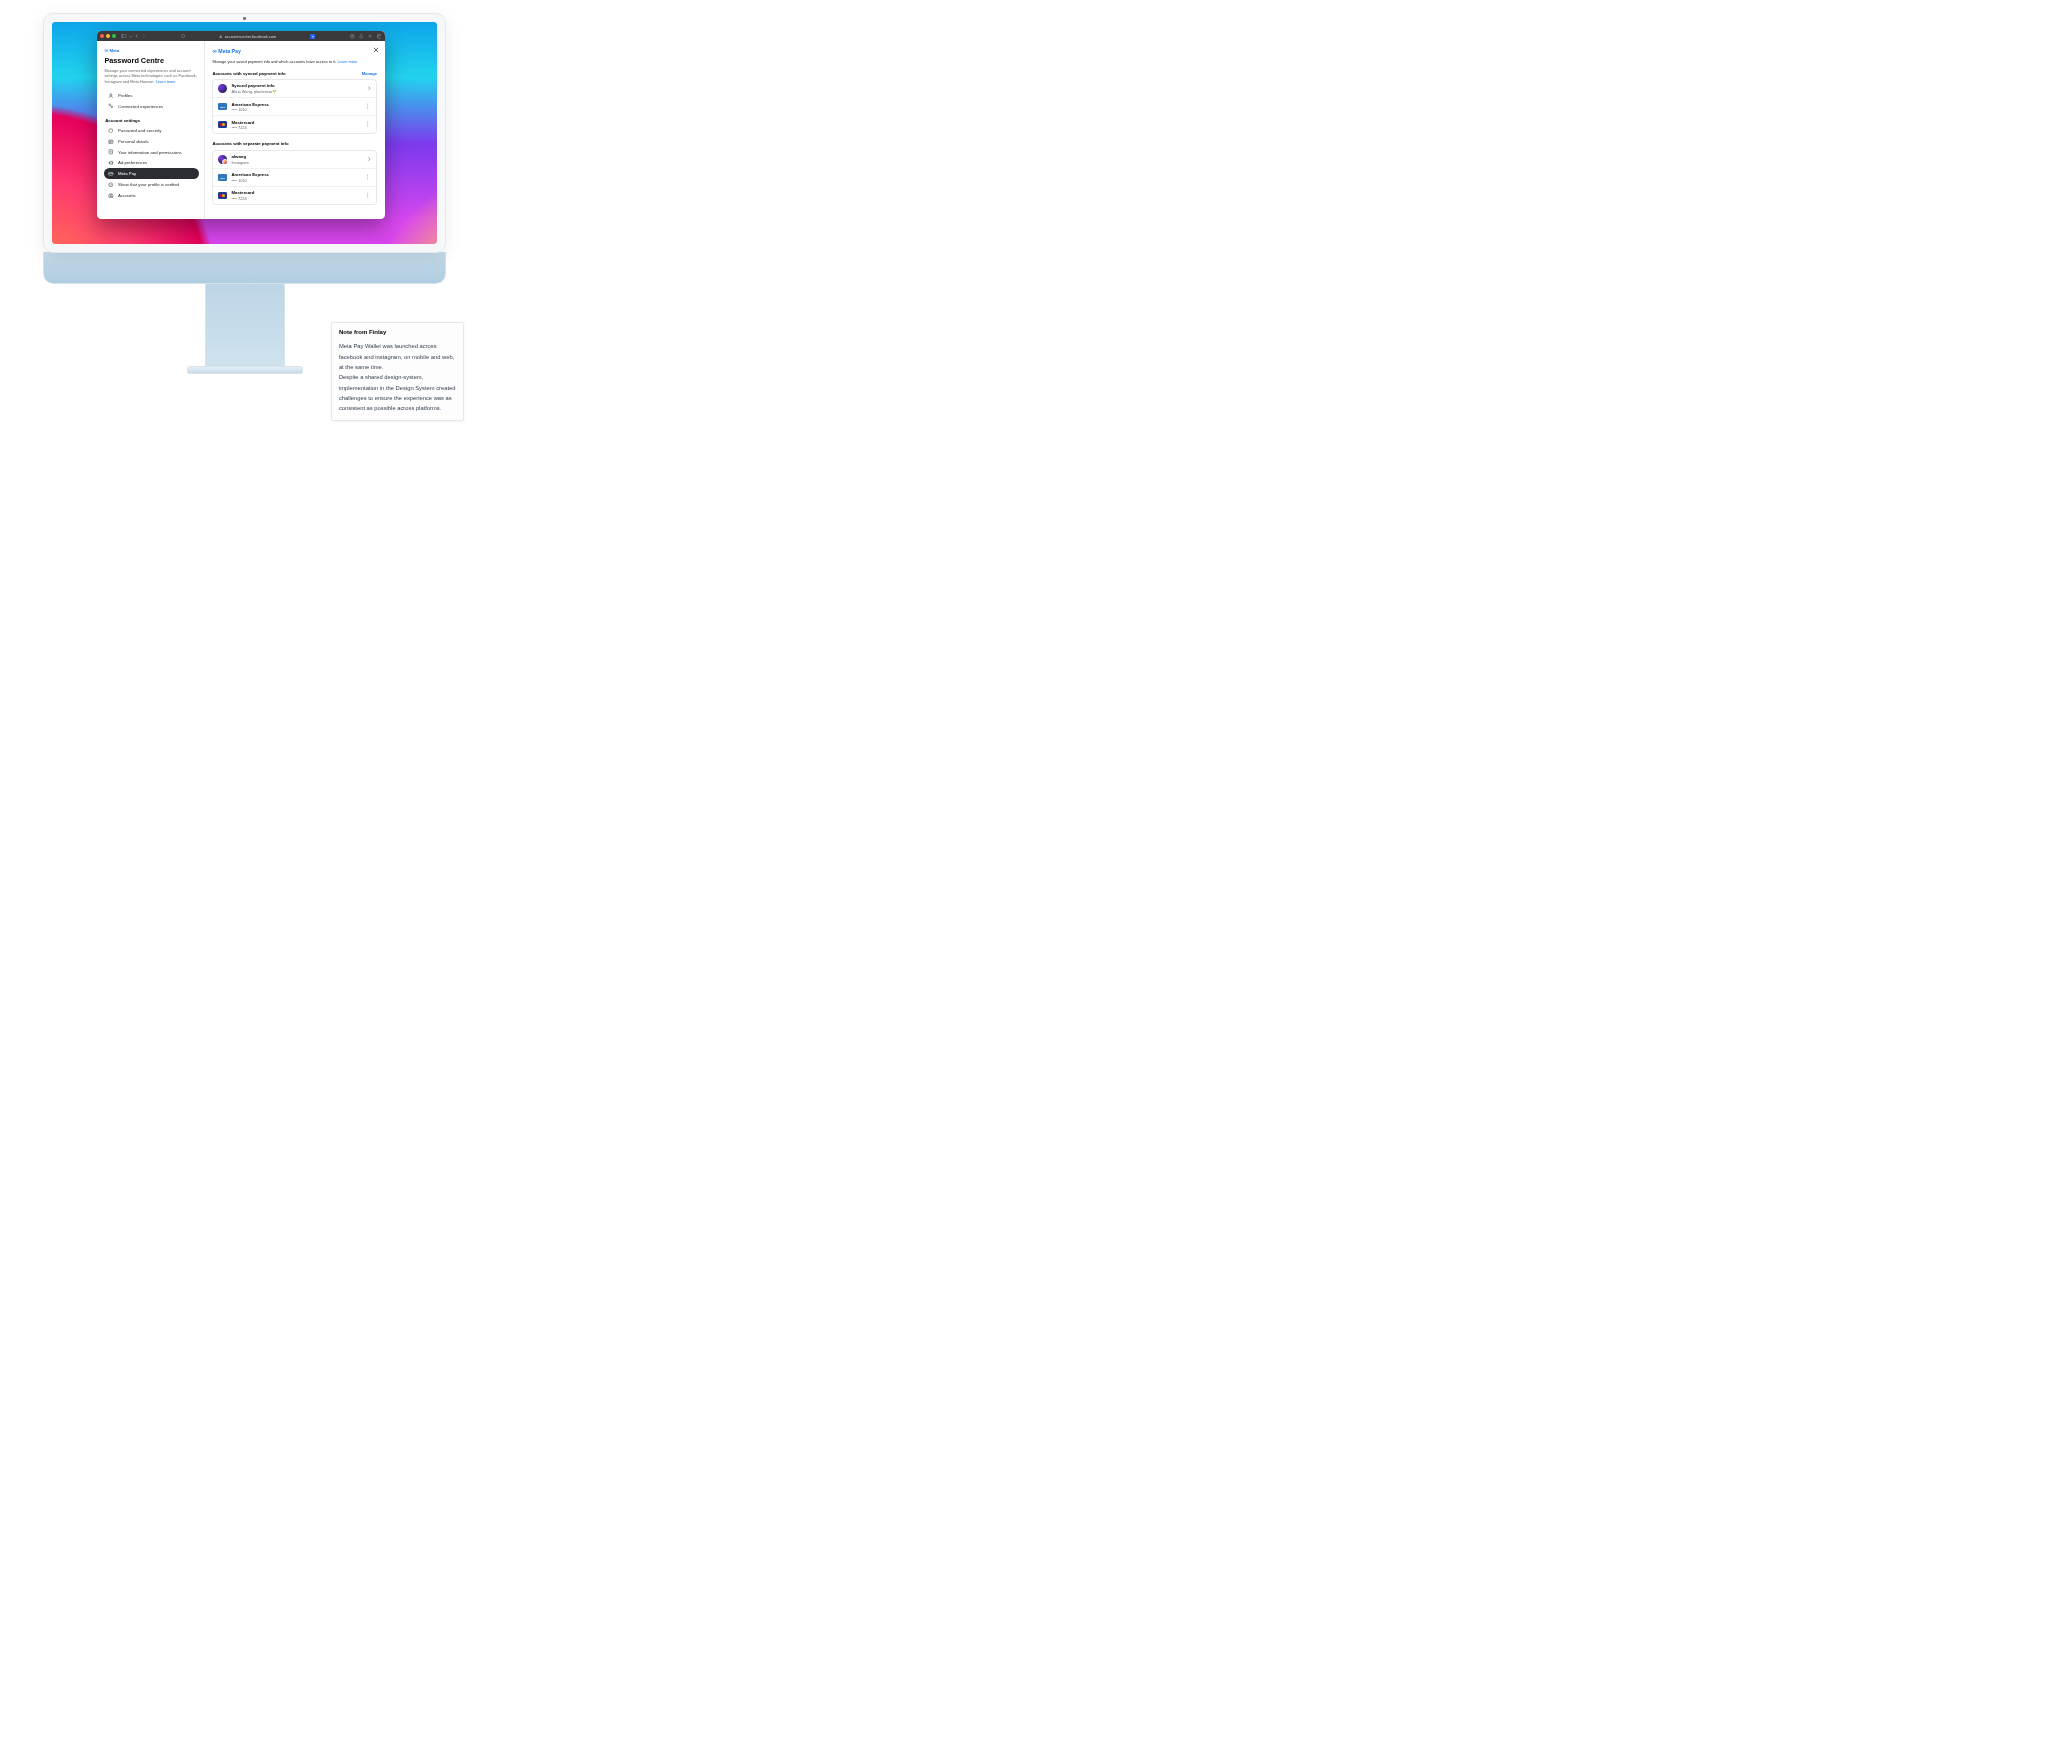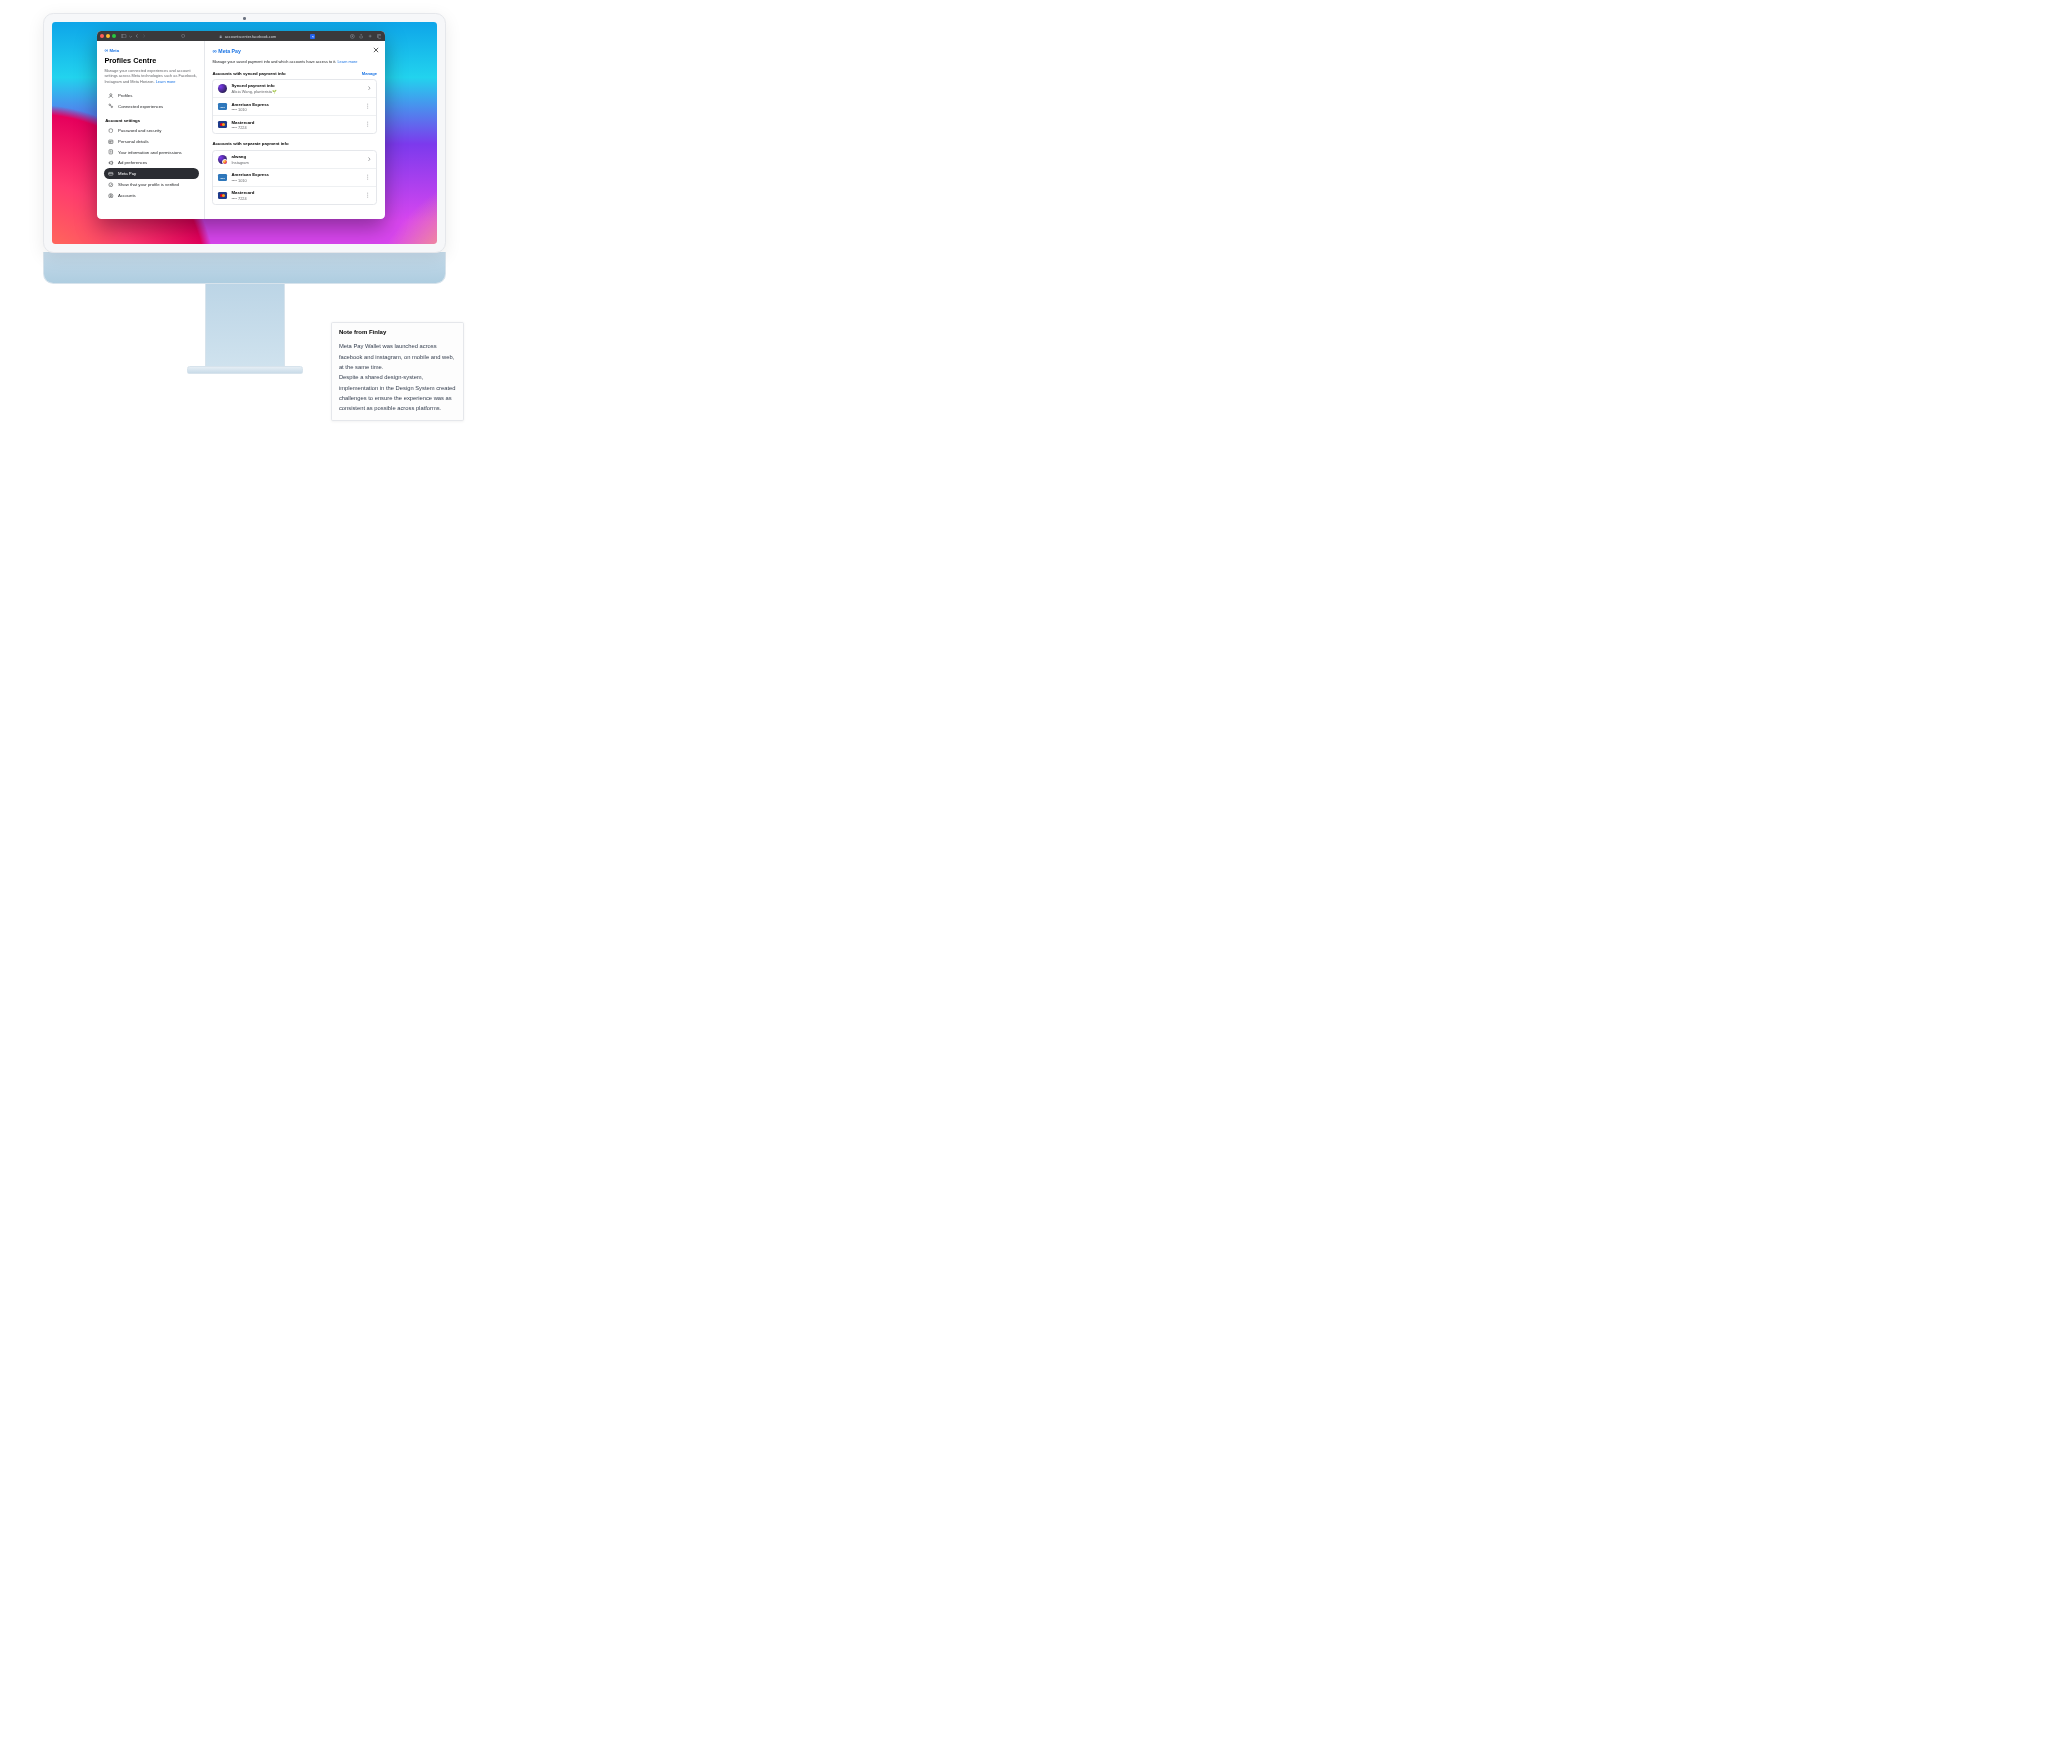--- a/index.html
+++ b/index.html
@@ -292,21 +292,21 @@
           </div>
         </div>
 
         <div class="content">
 
           <div class="sidebar">
             <div class="meta-logo">
               <span class="meta-logo-inf">∞</span>
               <span>Meta</span>
             </div>
-            <div class="h1">Profiles Centre</div>
+            <div class="h1">Password Centre</div>
             <div class="sub">
               <span>Manage your connected experiences and account settings across Meta technologies such as Facebook, Instagram and Meta Horizon.</span>
               <a href="#">Learn more</a>
             </div>
 
             <div class="nav">
               <div class="nav-item">
                 <span class="icon">
                   <svg width="5.6" height="5.6" viewBox="0 0 16 16" fill="none" stroke="#1c1e21" stroke-width="1.3">
                       <circle cx="8" cy="5" r="3"></circle>

